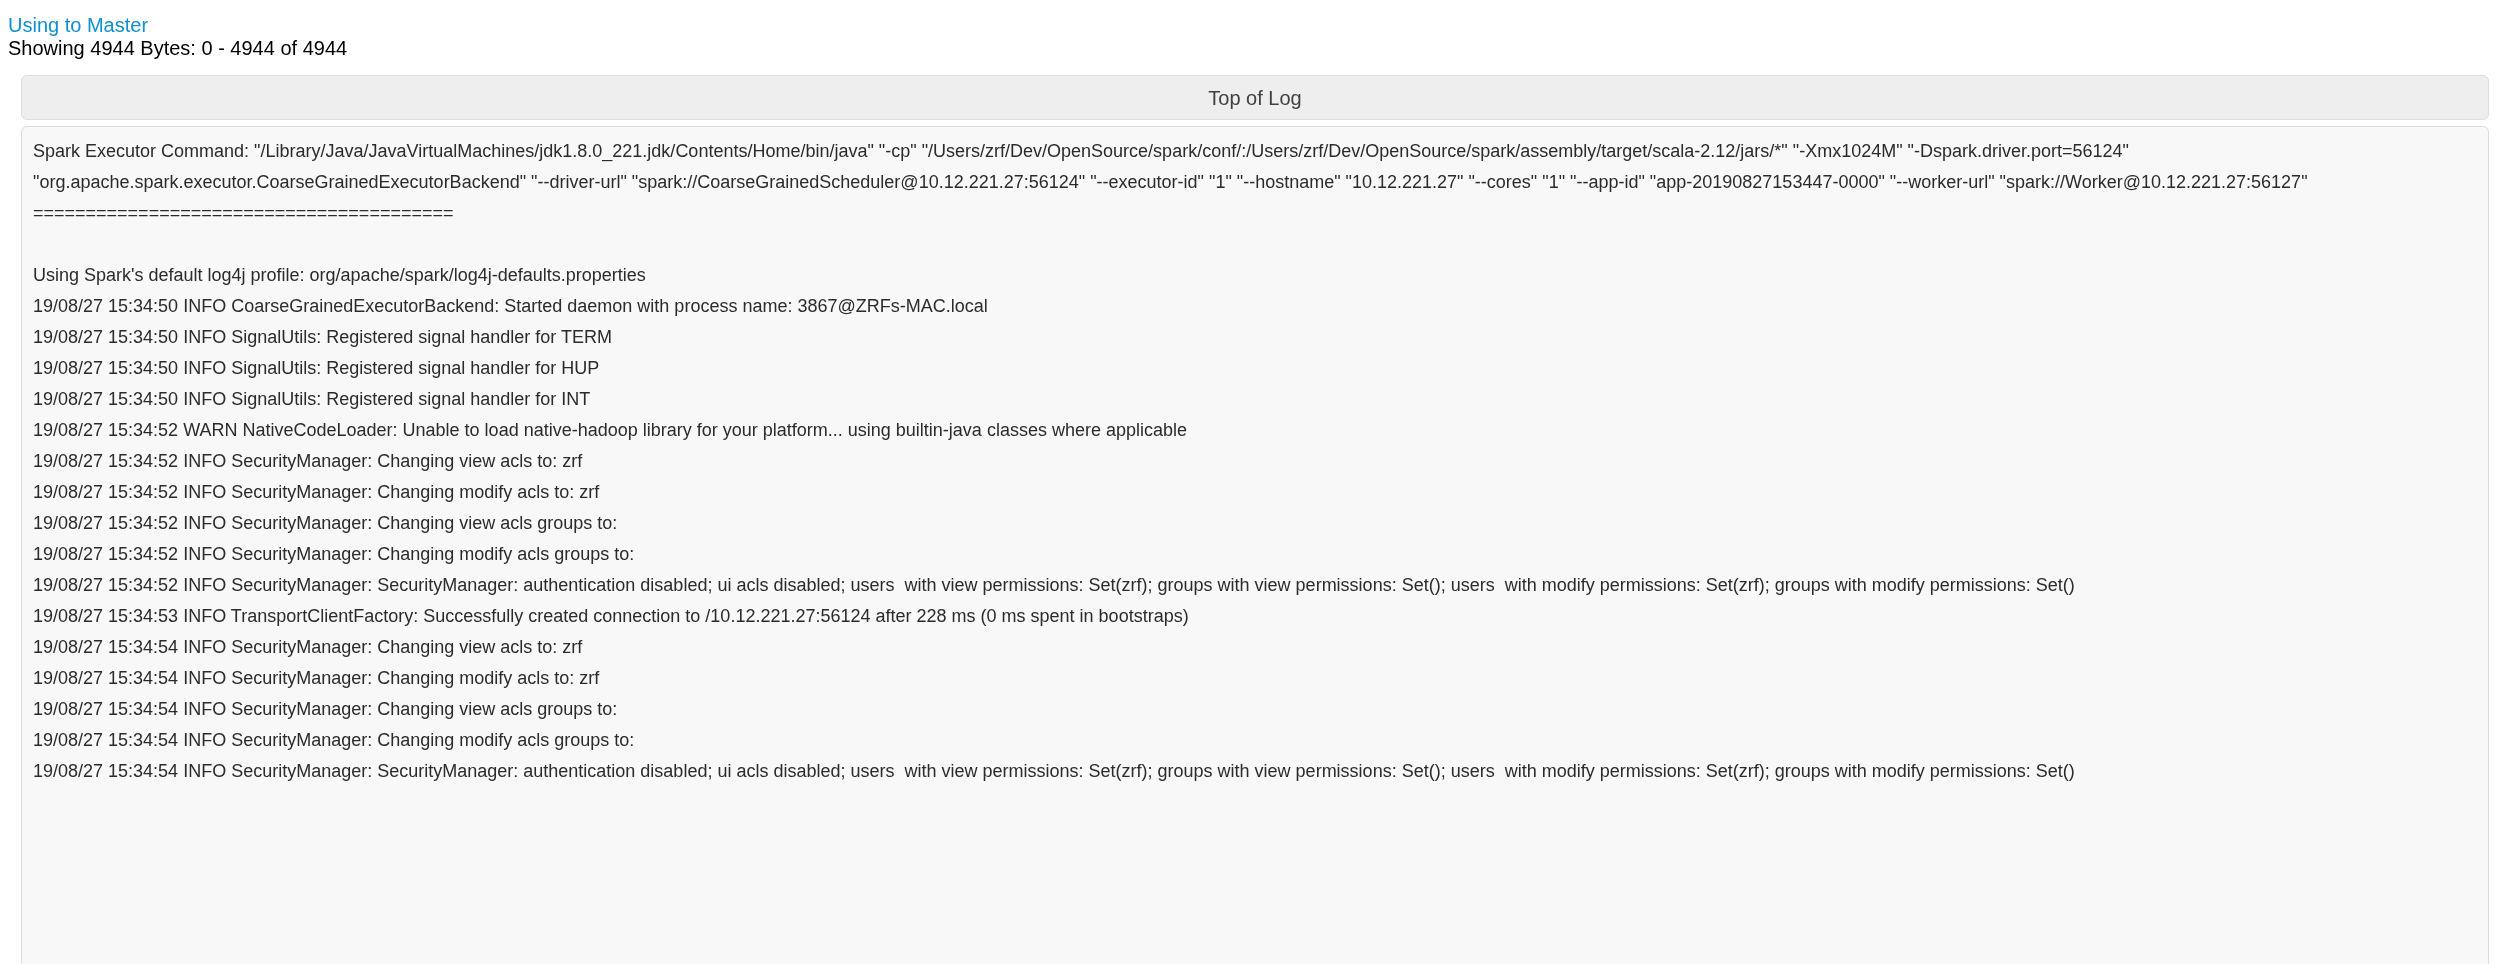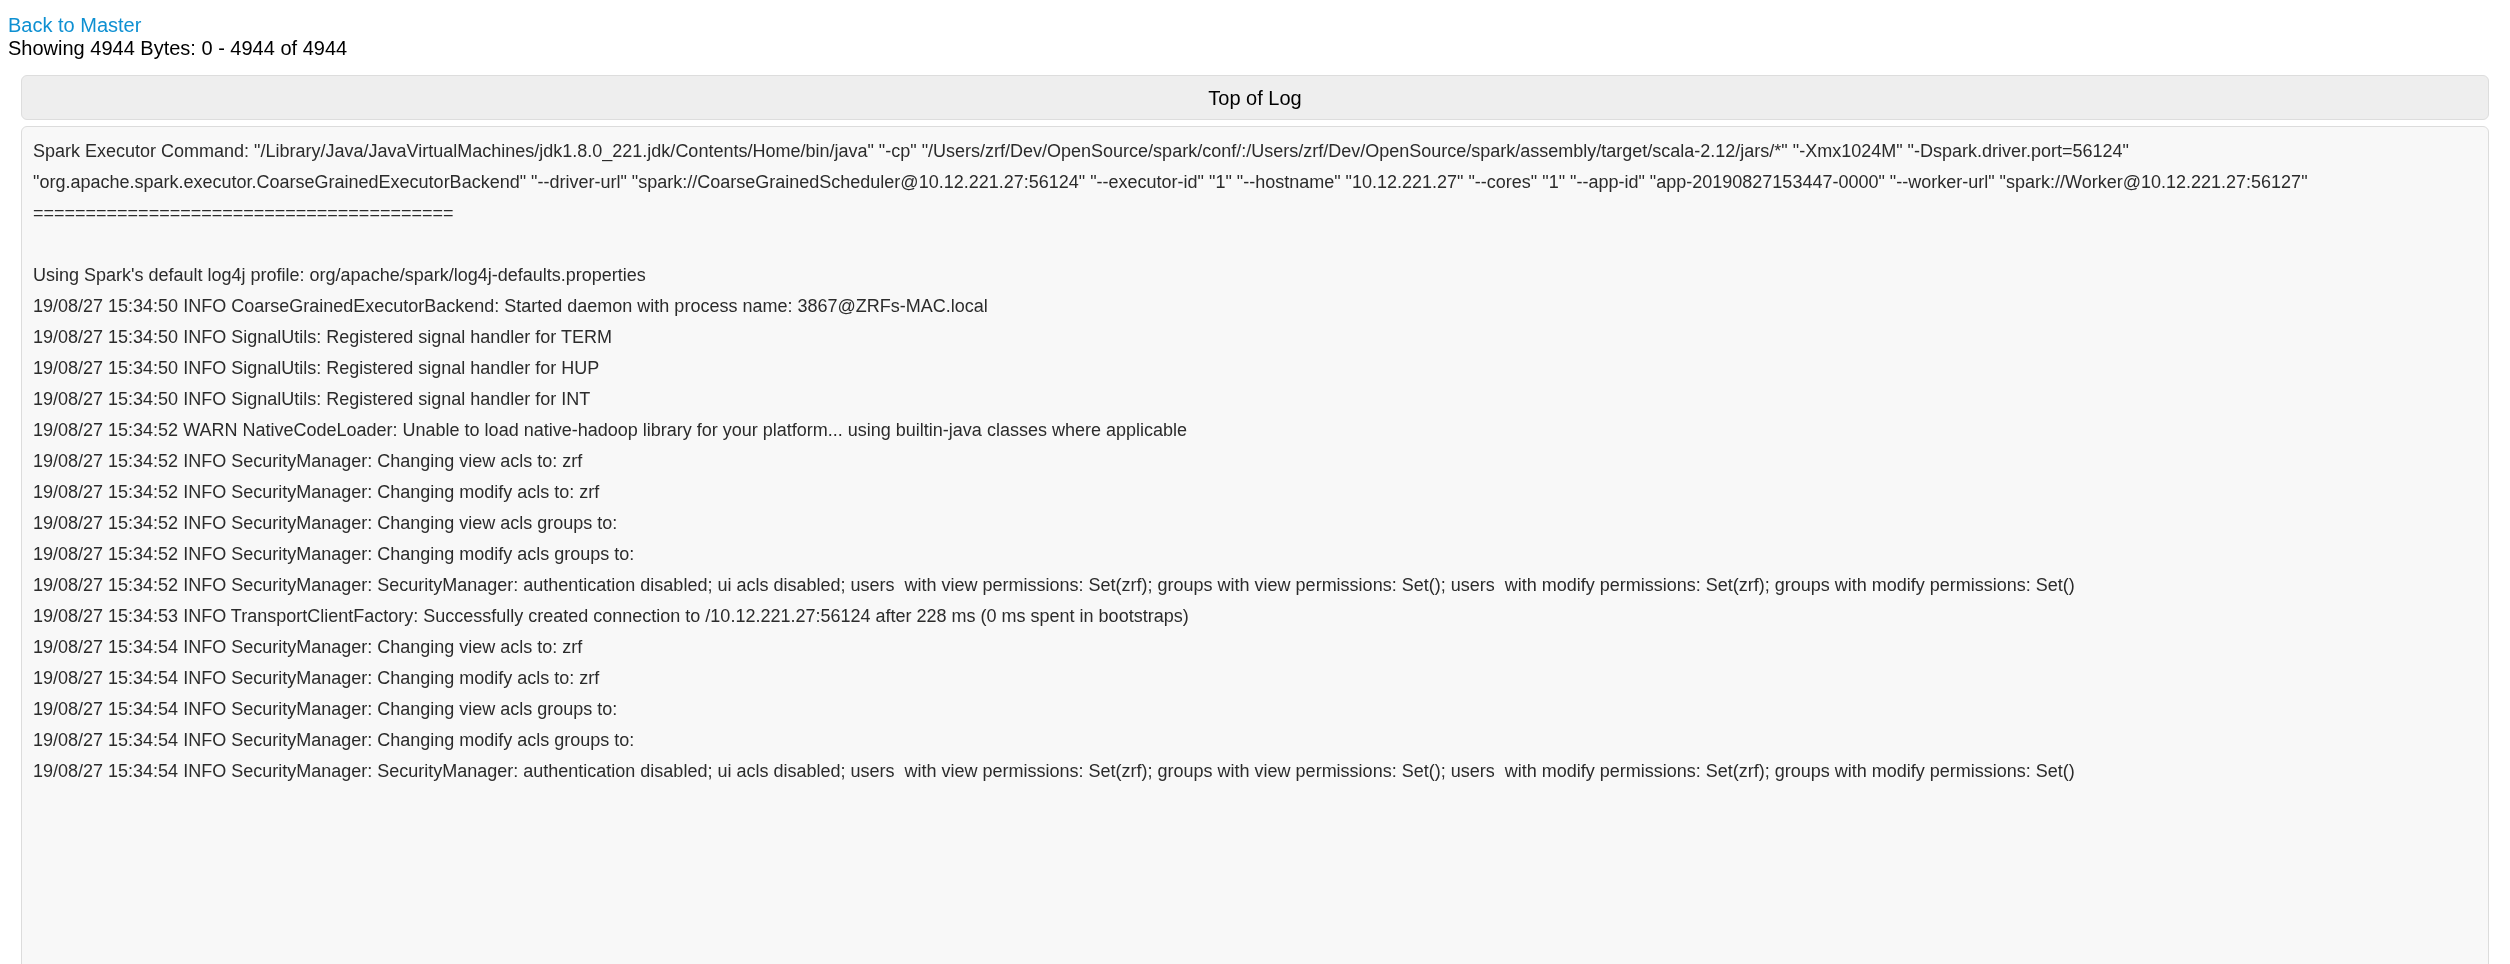--- a/index.html
+++ b/index.html
@@ -24,21 +24,21 @@
   .byte-info {
     font-size: 20px;
     color: #000000;
   }
   .log-header {
     margin: 15px 13px 0 13px;
     height: 45px;
     line-height: 45px;
     text-align: center;
     font-size: 20px;
-    color: #000000;
+    color: #404040;
     background: #eeeeee;
     border: 1px solid #dddddd;
     border-radius: 6px;
     box-sizing: border-box;
   }
   .log-box {
     margin: 6px 13px 0 13px;
     background: #f8f8f8;
     border: 1px solid #dcdcdc;
     border-radius: 6px;
@@ -54,21 +54,21 @@
     white-space: pre-wrap;
     word-wrap: break-word;
     min-height: 860px;
   }
 </style>
 </head>
 <body>
 
 <div class="page">
 
-  <a href="#" class="back-link">Back to Master</a>
+  <a href="#" class="back-link">Using to Master</a>
 
   <div class="byte-info">Showing 4944 Bytes: 0 - 4944 of 4944</div>
 
   <div class="log-header">
     <span>Top of Log</span>
   </div>
 
   <div class="log-box">
     <pre class="log-content">Spark Executor Command: "/Library/Java/JavaVirtualMachines/jdk1.8.0_221.jdk/Contents/Home/bin/java" "-cp" "/Users/zrf/Dev/OpenSource/spark/conf/:/Users/zrf/Dev/OpenSource/spark/assembly/target/scala-2.12/jars/*" "-Xmx1024M" "-Dspark.driver.port=56124" "org.apache.spark.executor.CoarseGrainedExecutorBackend" "--driver-url" "spark://CoarseGrainedScheduler@10.12.221.27:56124" "--executor-id" "1" "--hostname" "10.12.221.27" "--cores" "1" "--app-id" "app-20190827153447-0000" "--worker-url" "spark://Worker@10.12.221.27:56127"
 ========================================

